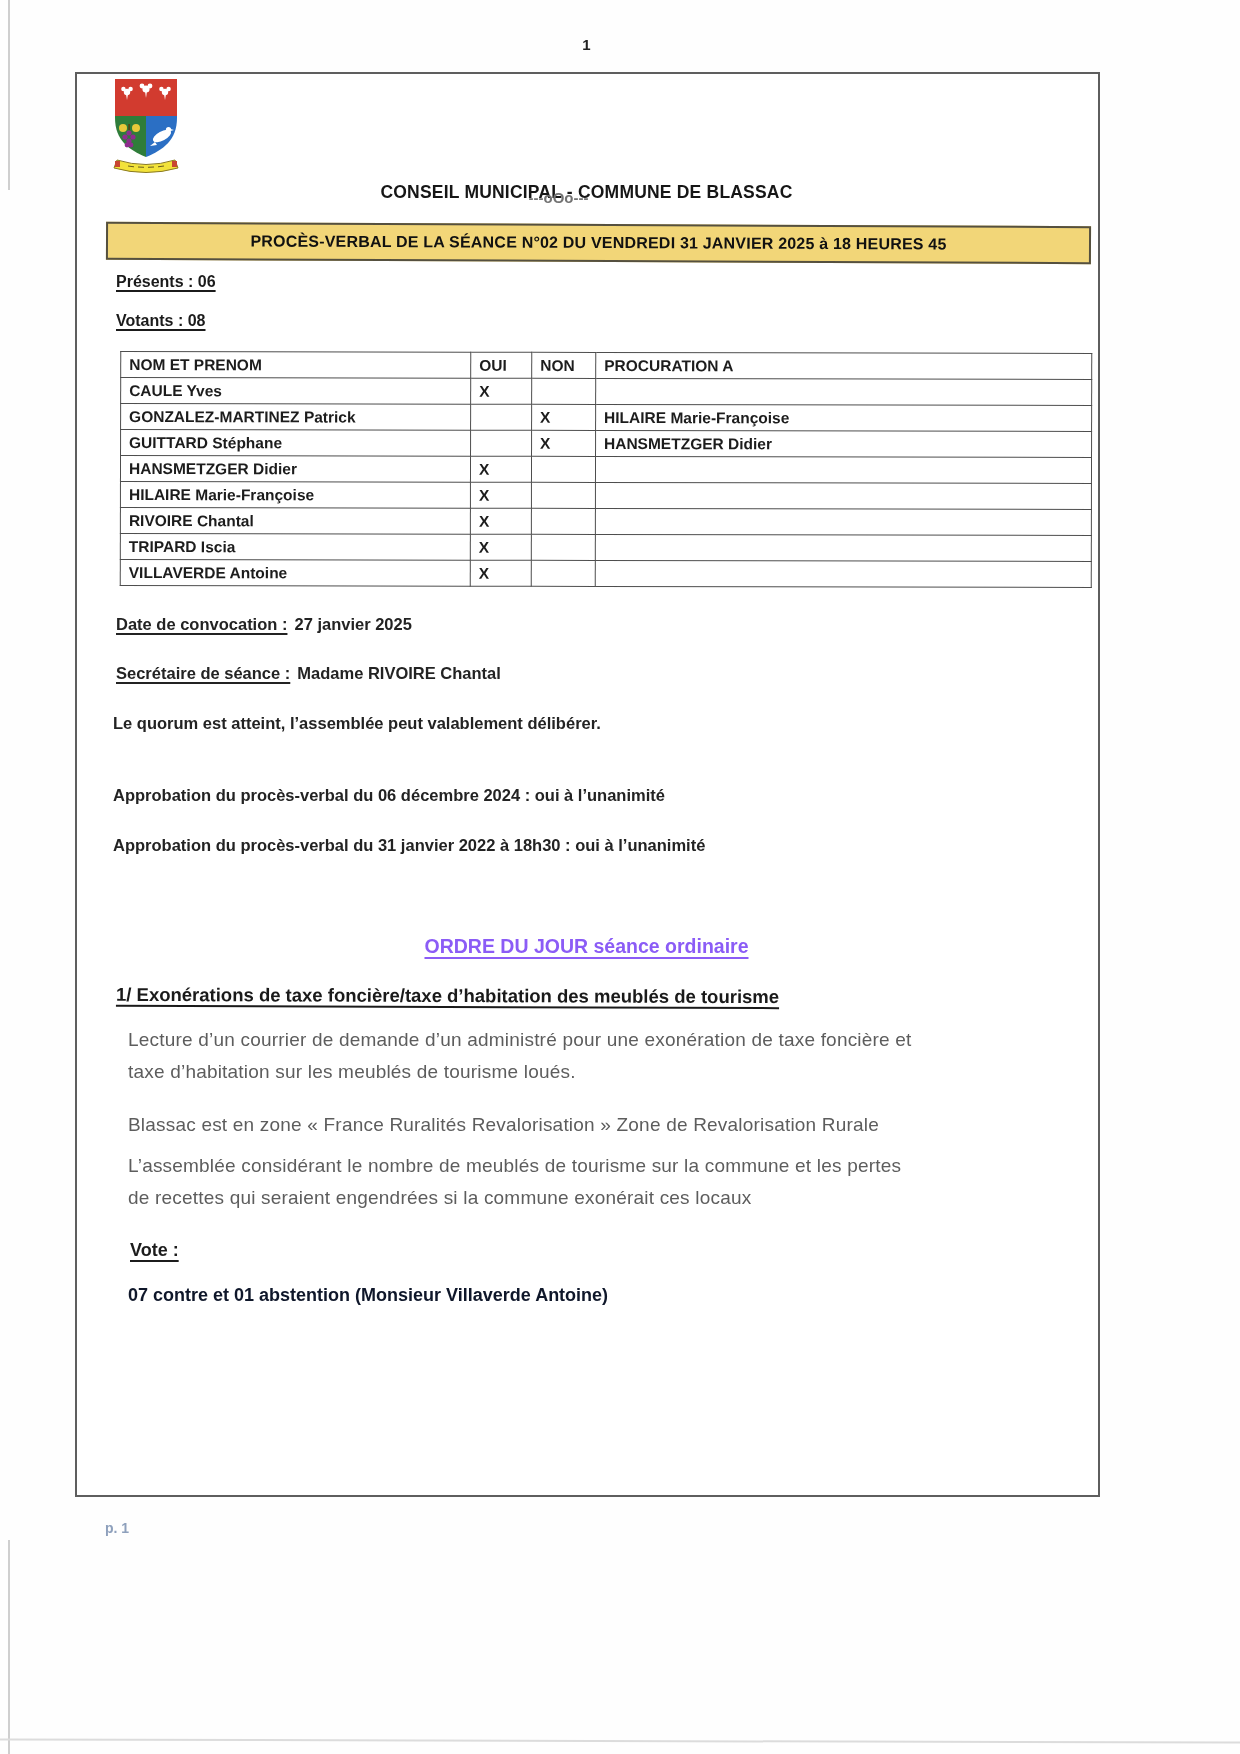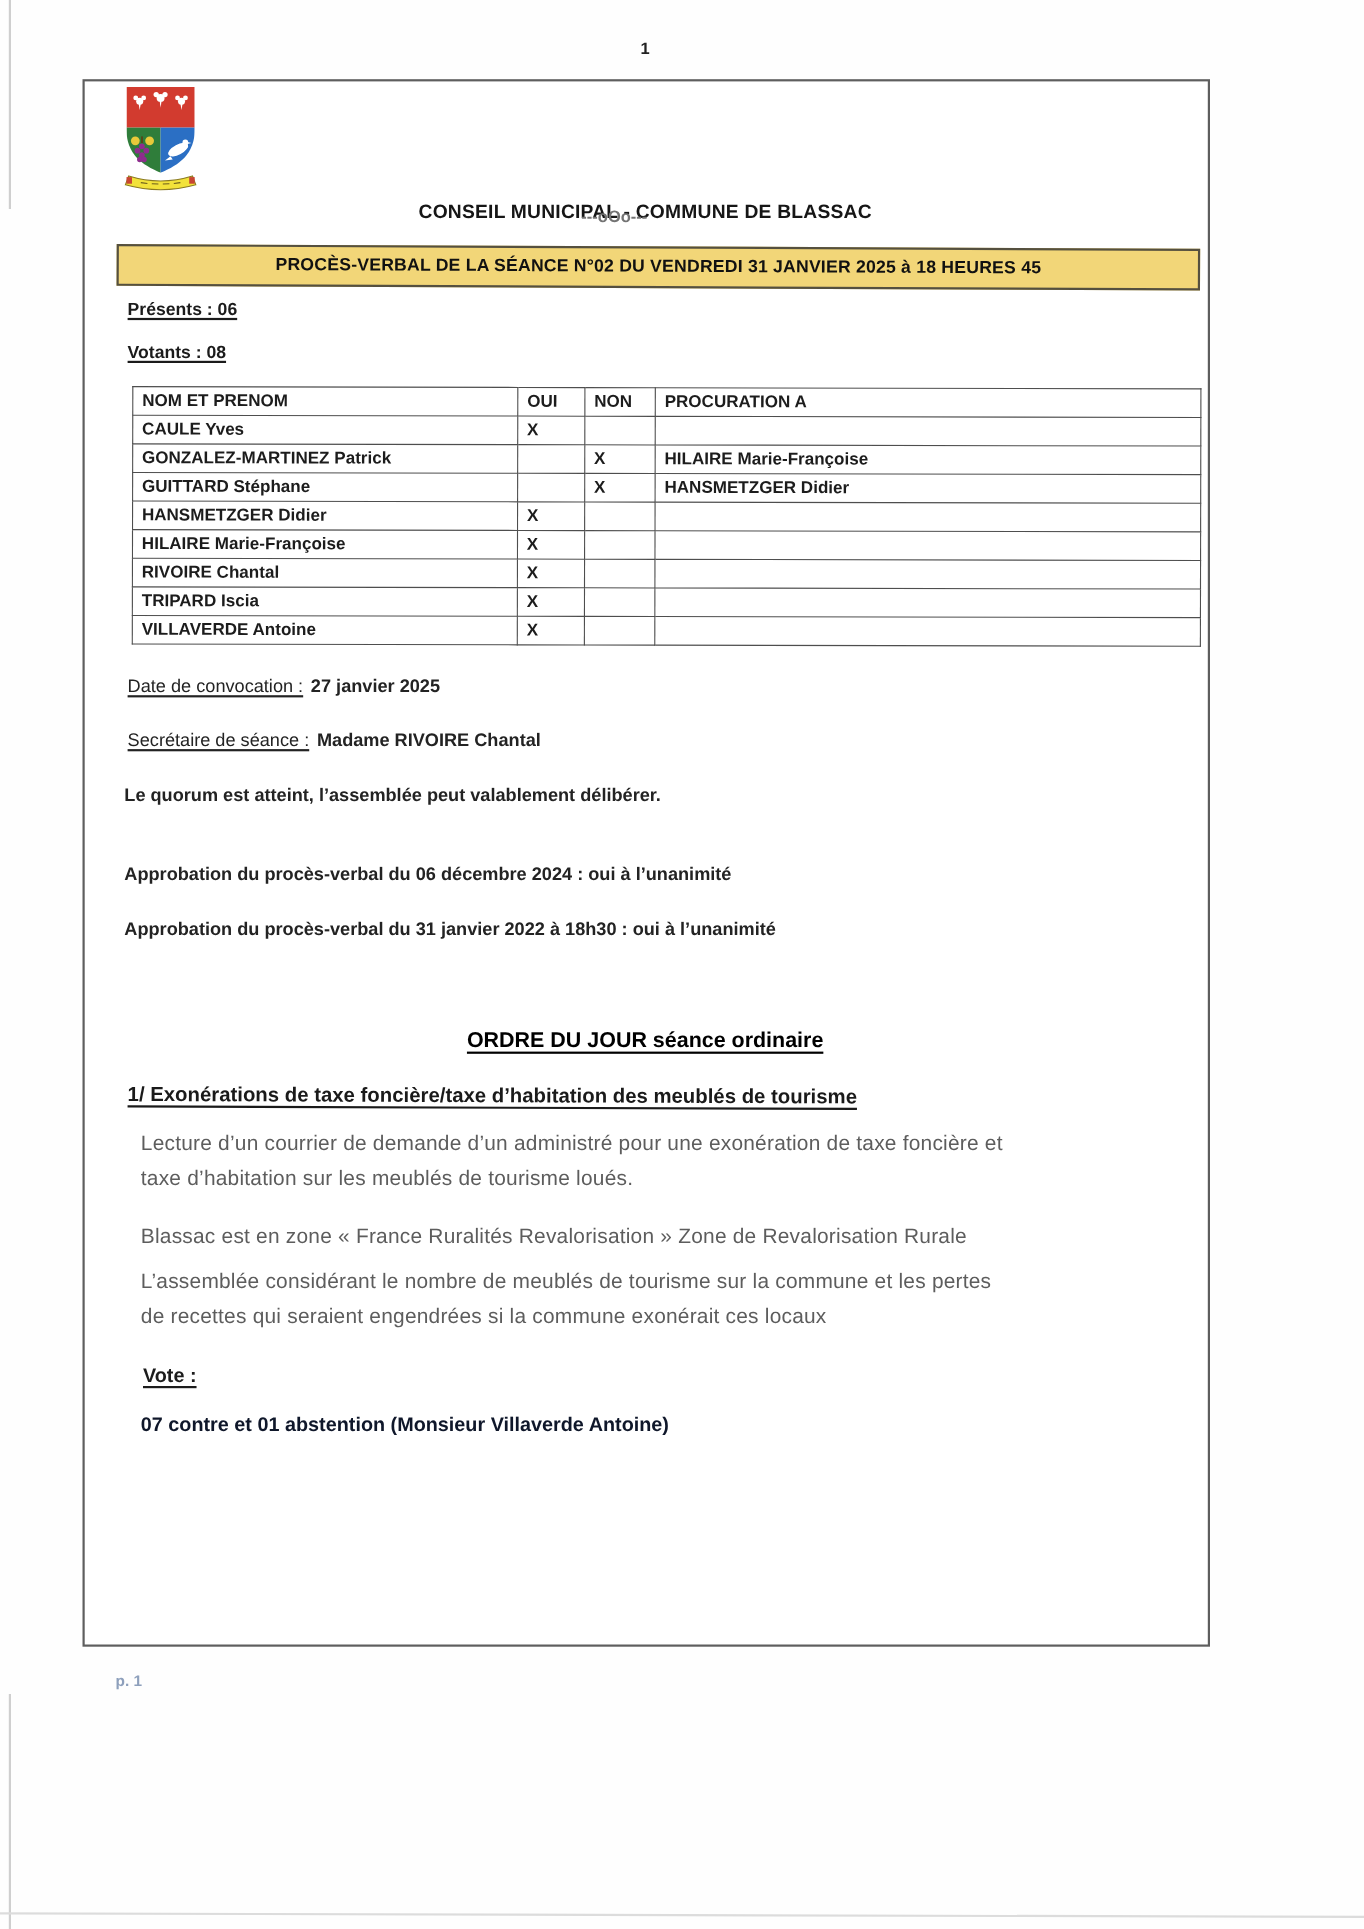--- a/index.html
+++ b/index.html
@@ -28,25 +28,25 @@
 
   table.attendance{left:120px;top:352px;border-collapse:collapse;table-layout:fixed;
      transform:rotate(0.12deg);}
   table.attendance td,table.attendance th{border:1.5px solid #4e4e4e;height:25px;
      padding:0 4px 0 8px;font-size:15.5px;color:#1c1c1c;text-align:left;
      white-space:nowrap;overflow:hidden;vertical-align:middle;}
   table.attendance th{font-weight:700;}
   table.attendance td{font-weight:600;}
 
   .info-line{font-size:16.5px;color:#232323;font-weight:600;white-space:nowrap;}
-  .info-line .lbl{font-weight:400;text-decoration:underline;
+  .info-line .lbl{font-weight:700;text-decoration:underline;
      text-decoration-thickness:1.5px;text-underline-offset:3px;margin-right:7px;text-align:right;}
 
   .agenda-title{left:75px;top:935px;width:1023px;text-align:center;font-size:19.5px;
-     font-weight:700;color:#000000;text-decoration:underline;
+     font-weight:700;color:#8b5cf6;text-decoration:underline;
      text-decoration-thickness:1.8px;text-underline-offset:4px;}
   .agenda-h1{left:116px;top:985px;font-size:18.5px;font-weight:700;color:#1a1a1a;
      text-decoration:underline;text-decoration-thickness:1.8px;text-underline-offset:4px;
      white-space:nowrap;transform:rotate(0.2deg);}
   .para-line{font-size:19px;color:#5d5d5d;font-weight:400;white-space:nowrap;letter-spacing:.2px;}
   .vote-label{left:130px;top:1240px;font-size:18px;font-weight:700;color:#1c1c1c;
      text-decoration:underline;text-decoration-thickness:1.8px;text-underline-offset:4px;}
   .vote-result{left:128px;top:1285px;font-size:18px;font-weight:600;color:#0f172a;white-space:nowrap;}
 
   .footer-page{left:105px;top:1520px;font-size:14px;font-weight:600;color:#8EA0BC;}

